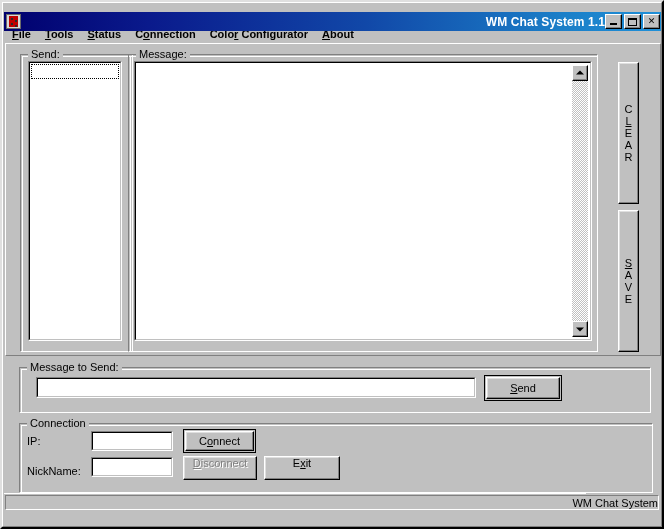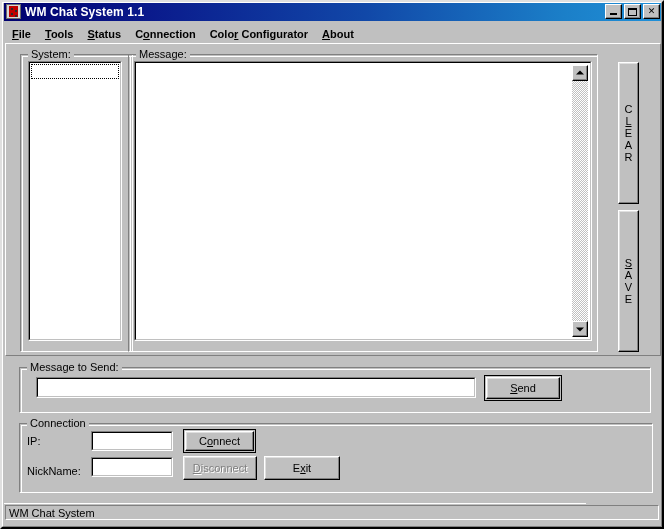--- a/index.html
+++ b/index.html
@@ -35,29 +35,30 @@
     border-left: 1px solid #ffffff;
     border-right: 1px solid #808080;
     border-bottom: 1px solid #808080;
     pointer-events: none;
     z-index: 50;
   }
 
   
   #titlebar {
     position: absolute;
-    left: 2px; top: 0;
+    left: 2px; top: 10px;
     width: 658px;
     height: 19px;
     background: linear-gradient(to right, #00006e 0%, #0a1a8c 22%, #1148a8 55%, #1b7fc8 85%, #2090d8 100%);
     display: flex;
     align-items: center;
     padding: 0 1px 0 2px;
     box-sizing: border-box;
     z-index: 20;
+    text-align: right;
   }
   #title-icon {
     width: 15px; height: 15px;
     margin-right: 4px;
     flex: 0 0 auto;
     position: relative;
     background: #d8d8d8;
     border: 1px solid #6a6a6a;
     box-sizing: border-box;
     overflow: hidden;
@@ -377,21 +378,21 @@
   
   .btn {
     background: #c0c0c0;
     border-top: 1px solid #ffffff;
     border-left: 1px solid #ffffff;
     border-right: 1px solid #000000;
     border-bottom: 1px solid #000000;
     box-sizing: border-box;
     box-shadow: inset -1px -1px 0 #808080, inset 1px 1px 0 #dfdfdf;
     display: flex;
-    align-items: center;
+    align-items: flex-start;
     justify-content: center;
     font-size: 11px;
     color: #000000;
     cursor: default;
     user-select: none;
   }
   .btn.default {
     border: 1px solid #000000;
     box-shadow: none;
     padding: 1px;
@@ -411,27 +412,28 @@
   }
   .btn.disabled .lbl {
     color: #808080;
     text-shadow: 1px 1px 0 #ffffff;
   }
   .lbl { white-space: nowrap; }
 
   
   #statusbar {
     position: absolute;
-    left: 2px; bottom: 7px;
+    left: 2px; bottom: 17px;
     width: 582px;
     height: 17px;
     background: #c0c0c0;
     box-sizing: border-box;
     border-top: 1px solid #ffffff;
     z-index: 20;
+    text-align: right;
   }
   #status-panel {
     position: absolute;
     left: 1px; top: 1px;
     width: 654px; height: 15px;
     border-top: 1px solid #808080;
     border-left: 1px solid #808080;
     border-right: 1px solid #ffffff;
     border-bottom: 1px solid #ffffff;
     box-sizing: border-box;
@@ -482,21 +484,21 @@
     <div class="menu-item"><span>Colo</span><span class="mn">r</span><span> Configurator</span></div>
     <div class="menu-item"><span></span><span class="mn">A</span><span>bout</span></div>
   </div>
 
   <div id="client">
 
     <div id="panel-top">
 
       <div class="groupbox" id="gb-users">
         <div class="gb-frame"></div>
-        <div class="gb-title">System:</div>
+        <div class="gb-title">Send:</div>
         <div class="field" id="users-list">
           <div class="field-in">
             <div class="focus-item"></div>
           </div>
         </div>
       </div>
 
       <div class="groupbox" id="gb-message">
         <div class="gb-frame"></div>
         <div class="gb-title">Message:</div>

